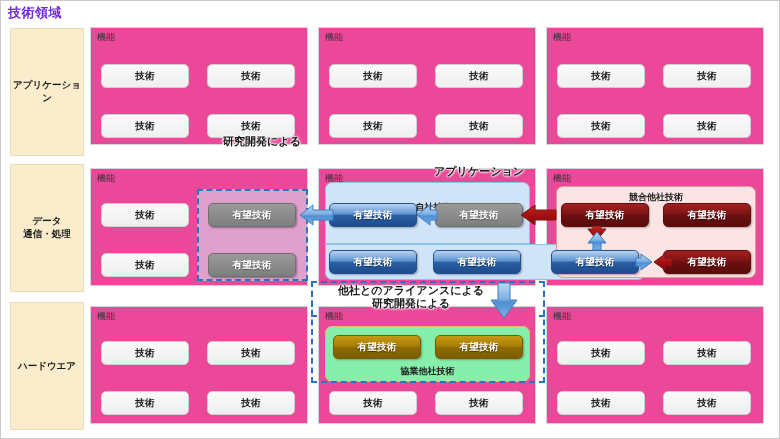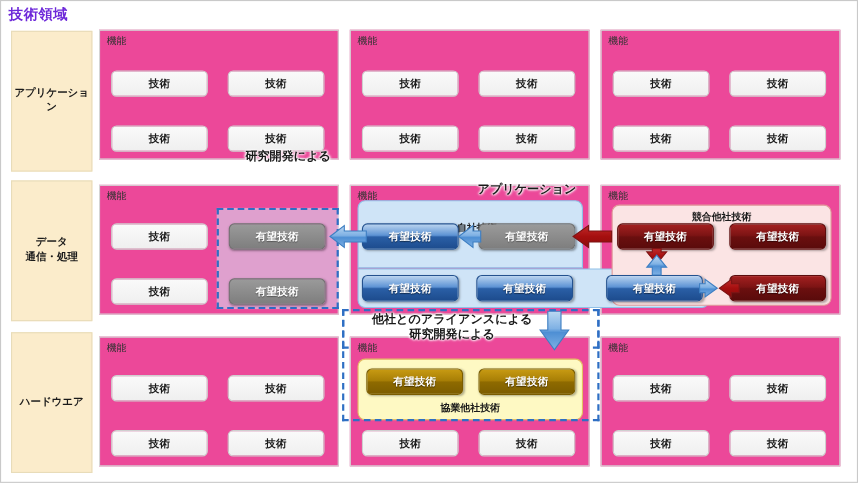--- a/index.html
+++ b/index.html
@@ -85,21 +85,21 @@
   .group{
     position:absolute;box-sizing:border-box;
   }
   .group-blue{
     background:#cfe4f7;border:1px solid #8fc0e8;border-radius:7px;
   }
   .group-red{
     background:#fbe4e4;border:1px solid #e09a9a;border-radius:7px;
   }
   .group-gold{
-    background:#fef9c3;border:1px solid #e3bf62;border-radius:7px;
+    background:#86efac;border:1px solid #e3bf62;border-radius:7px;
   }
   .group-title{
     position:absolute;left:0;right:0;
     text-align:center;font-size:9px;font-weight:700;color:#1a1a1a;
   }
   
   .dashbox{
     position:absolute;box-sizing:border-box;
     border:2px dashed #2f6fc4;
     background:rgba(214,234,250,.55);

